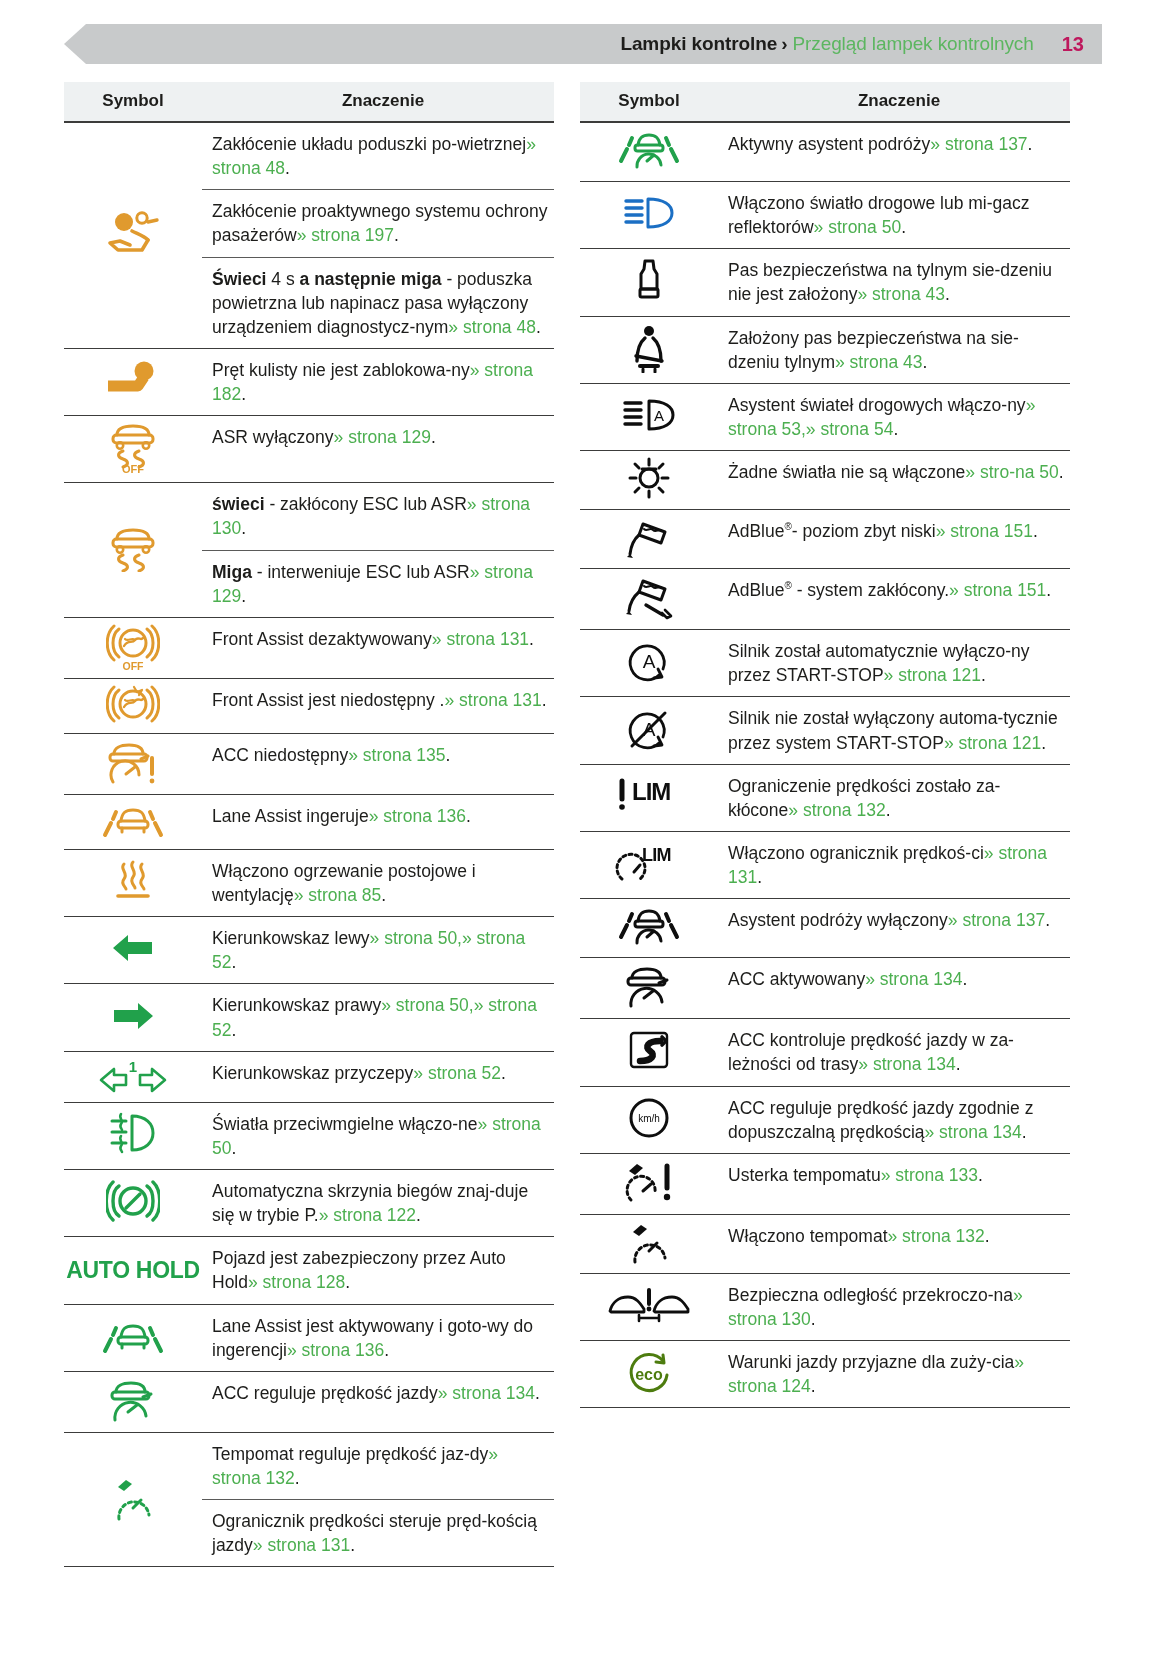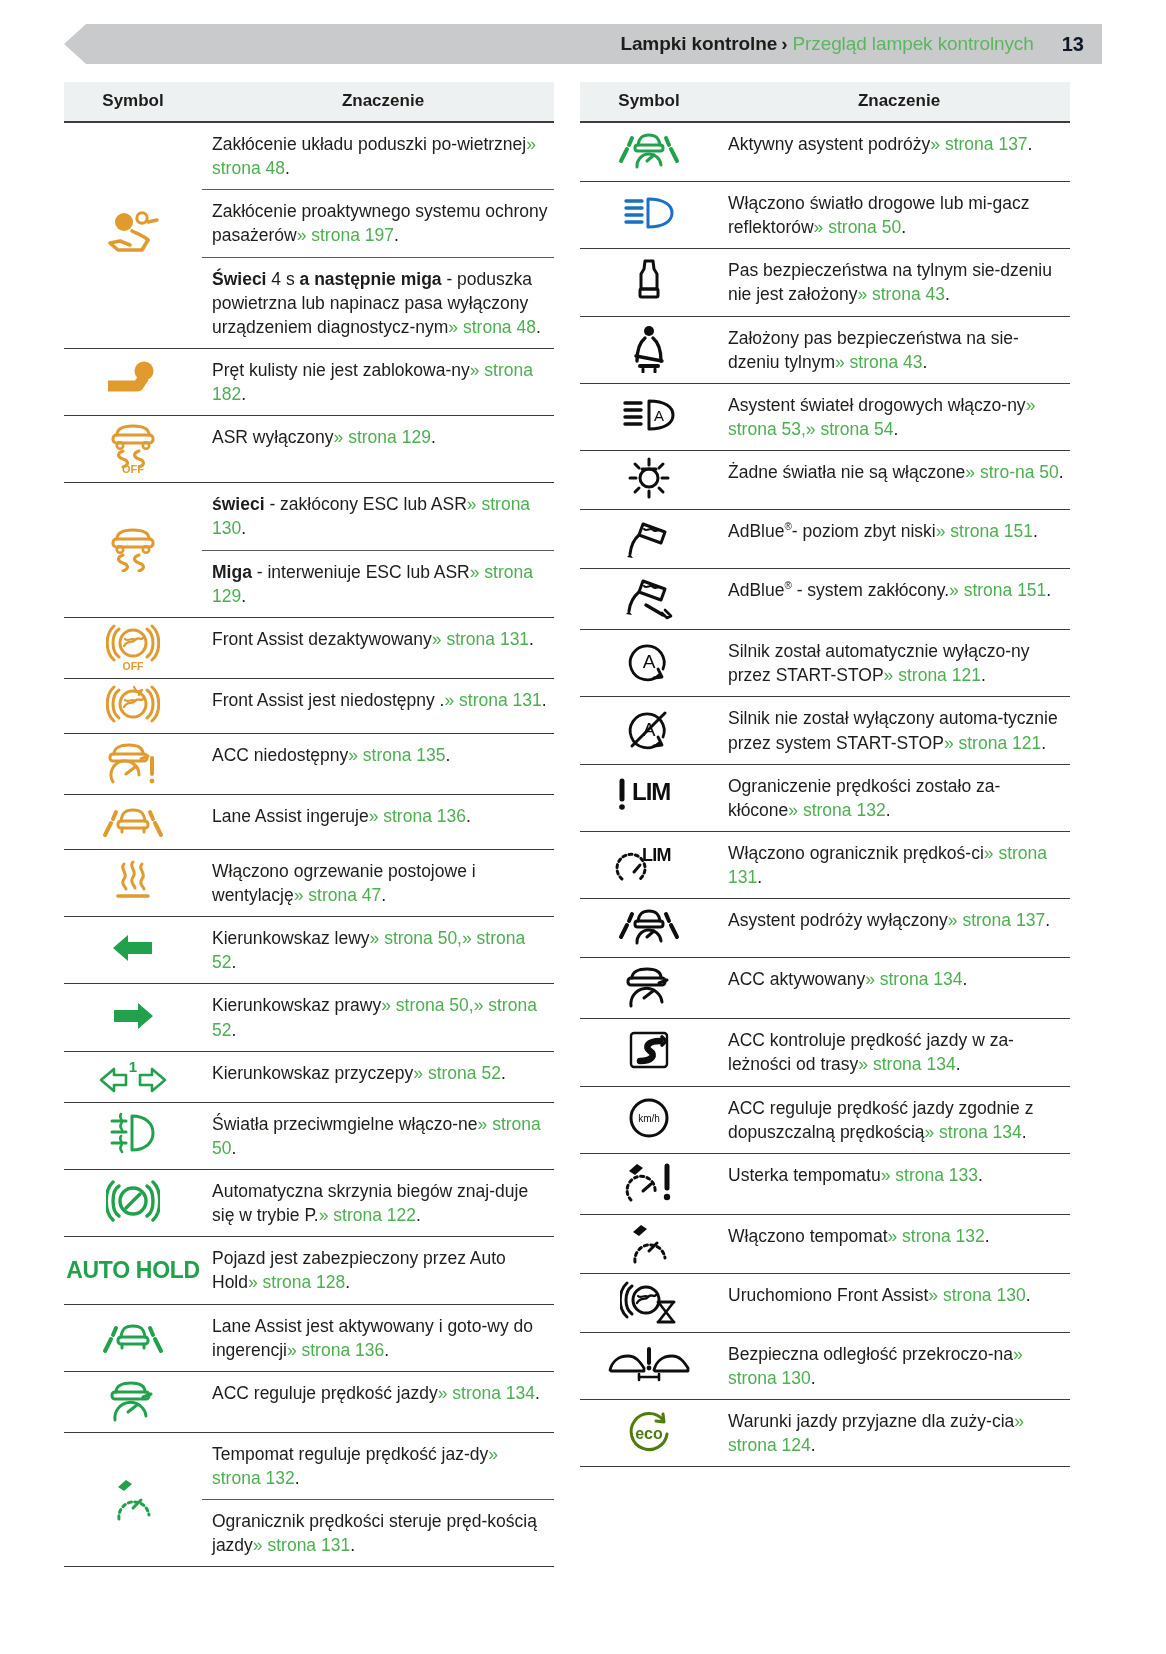--- a/index.html
+++ b/index.html
@@ -40,21 +40,21 @@
     margin: 0 5px 0 4px;
   }
   .hdr-section {
     font-size: 19px;
     color: #5cb660;
     letter-spacing: -0.1px;
   }
   .hdr-pageno {
     font-size: 20px;
     font-weight: bold;
-    color: #0f172a;
+    color: #be185d;
     margin-left: 28px;
   }
 
   
   .columns {
     position: absolute;
     left: 0; top: 82px;
     width: 1166px;
   }
   .col {
@@ -239,21 +239,21 @@
                 </svg></span></td>
             <td class="meancell">Lane Assist ingeruje<span class="ref">» strona 136</span>.</td>
           </tr>
           <tr>
             <td class="symcell" rowspan="1"><span class="ico" style="color:#e09a2e"><svg width="44" height="46" viewBox="0 0 44 46" fill="none" stroke="currentColor" stroke-width="2.4" stroke-linecap="round" stroke-linejoin="round">
                   <path d="M13 6 c-5 5 5 9 0 15 c-4 5 2 8 2 10" stroke-width="3"></path>
                   <path d="M22 4 c-5 5 5 9 0 15 c-4 5 2 9 2 11" stroke-width="3"></path>
                   <path d="M31 6 c-5 5 5 9 0 15 c-4 5 2 8 2 10" stroke-width="3"></path>
                   <path d="M7 38 L37 38" stroke-width="3.6"></path>
                 </svg></span></td>
-            <td class="meancell">Włączono ogrzewanie postojowe i wentylację<span class="ref">» strona 47</span>.</td>
+            <td class="meancell">Włączono ogrzewanie postojowe i wentylację<span class="ref">» strona 85</span>.</td>
           </tr>
           <tr>
             <td class="symcell" rowspan="1"><span class="ico" style="color:#21a14b"><svg width="46" height="34" viewBox="0 0 46 34" fill="none" stroke="currentColor" stroke-width="2.4" stroke-linecap="round" stroke-linejoin="round">
                   <path d="M3 17 L18 4 L18 11 L42 11 L42 23 L18 23 L18 30 Z" fill="currentColor" stroke="none"></path>
                 </svg></span></td>
             <td class="meancell">Kierunkowskaz lewy<span class="ref">» strona 50,</span><span class="ref">» strona 52</span>.</td>
           </tr>
           <tr>
             <td class="symcell" rowspan="1"><span class="ico" style="color:#21a14b"><svg width="46" height="34" viewBox="0 0 46 34" fill="none" stroke="currentColor" stroke-width="2.4" stroke-linecap="round" stroke-linejoin="round">
                   <path d="M43 17 L28 4 L28 11 L4 11 L4 23 L28 23 L28 30 Z" fill="currentColor" stroke="none"></path>
@@ -497,32 +497,20 @@
           </tr>
           <tr>
             <td class="symcell" rowspan="1"><span class="ico" style="color:#0e0e0e"><svg width="50" height="46" viewBox="0 0 50 46" fill="none" stroke="currentColor" stroke-width="2.4" stroke-linecap="round" stroke-linejoin="round">
                   <path d="M9 13 L17 6 L23 10 L15 17 Z" fill="currentColor" stroke="none"></path>
                   <path d="M11 43 A15 15 0 1 1 41 39" stroke-width="3" stroke-dasharray="3.2 3.4"></path>
                   <path d="M25 32 L33 24" stroke-width="3"></path>
                 </svg></span></td>
             <td class="meancell">Włączono tempomat<span class="ref">» strona 132</span>.</td>
           </tr>
           <tr>
-            <td class="symcell" rowspan="1"><span class="ico" style="color:#0e0e0e"><svg width="58" height="46" viewBox="0 0 58 46" fill="none" stroke="currentColor" stroke-width="2.4" stroke-linecap="round" stroke-linejoin="round">
-                  <path d="M12 8 C4 14 4 30 12 36" stroke-width="3"></path>
-                  <path d="M7 5 C-2 13 -2 31 7 39" stroke-width="3"></path>
-                  <circle cx="26" cy="22" r="13" stroke-width="3"></circle>
-                  <path d="M17 25 c4 -7 8 -2 11 -6 c3 -4 6 1 8 -2" stroke-width="2.4"></path>
-                  <path d="M18 18 c3 3 7 -2 10 1" stroke-width="2.2"></path>
-                  <path d="M38 24 L54 24 M38 44 L54 44" stroke-width="3"></path>
-                  <path d="M39 25 L53 43 M53 25 L39 43" stroke-width="2.6"></path>
-                </svg></span></td>
-            <td class="meancell">Uruchomiono Front Assist<span class="ref">» strona 130</span>.</td>
-          </tr>
-          <tr>
             <td class="symcell" rowspan="1"><span class="ico" style="color:#0e0e0e"><svg width="86" height="36" viewBox="0 0 86 36" fill="none" stroke="currentColor" stroke-width="2.4" stroke-linecap="round" stroke-linejoin="round">
                   <path d="M4 24 C6 16 12 10 22 10 C30 10 34 16 38 22 L38 25 L5 25 Z" stroke-width="2.8"></path>
                   <path d="M48 24 C50 16 56 10 66 10 C74 10 78 16 82 22 L82 25 L49 25 Z" stroke-width="2.8"></path>
                   <path d="M43 3 L43 17" stroke-width="4"></path>
                   <circle cx="43" cy="22" r="2.4" fill="currentColor" stroke="none"></circle>
                   <path d="M33 31 L53 31 M33 28 L33 34 M53 28 L53 34" stroke-width="2.6"></path>
                 </svg></span></td>
             <td class="meancell">Bezpieczna odległość przekroczo-na<span class="ref">» strona 130</span>.</td>
           </tr>
           <tr>

